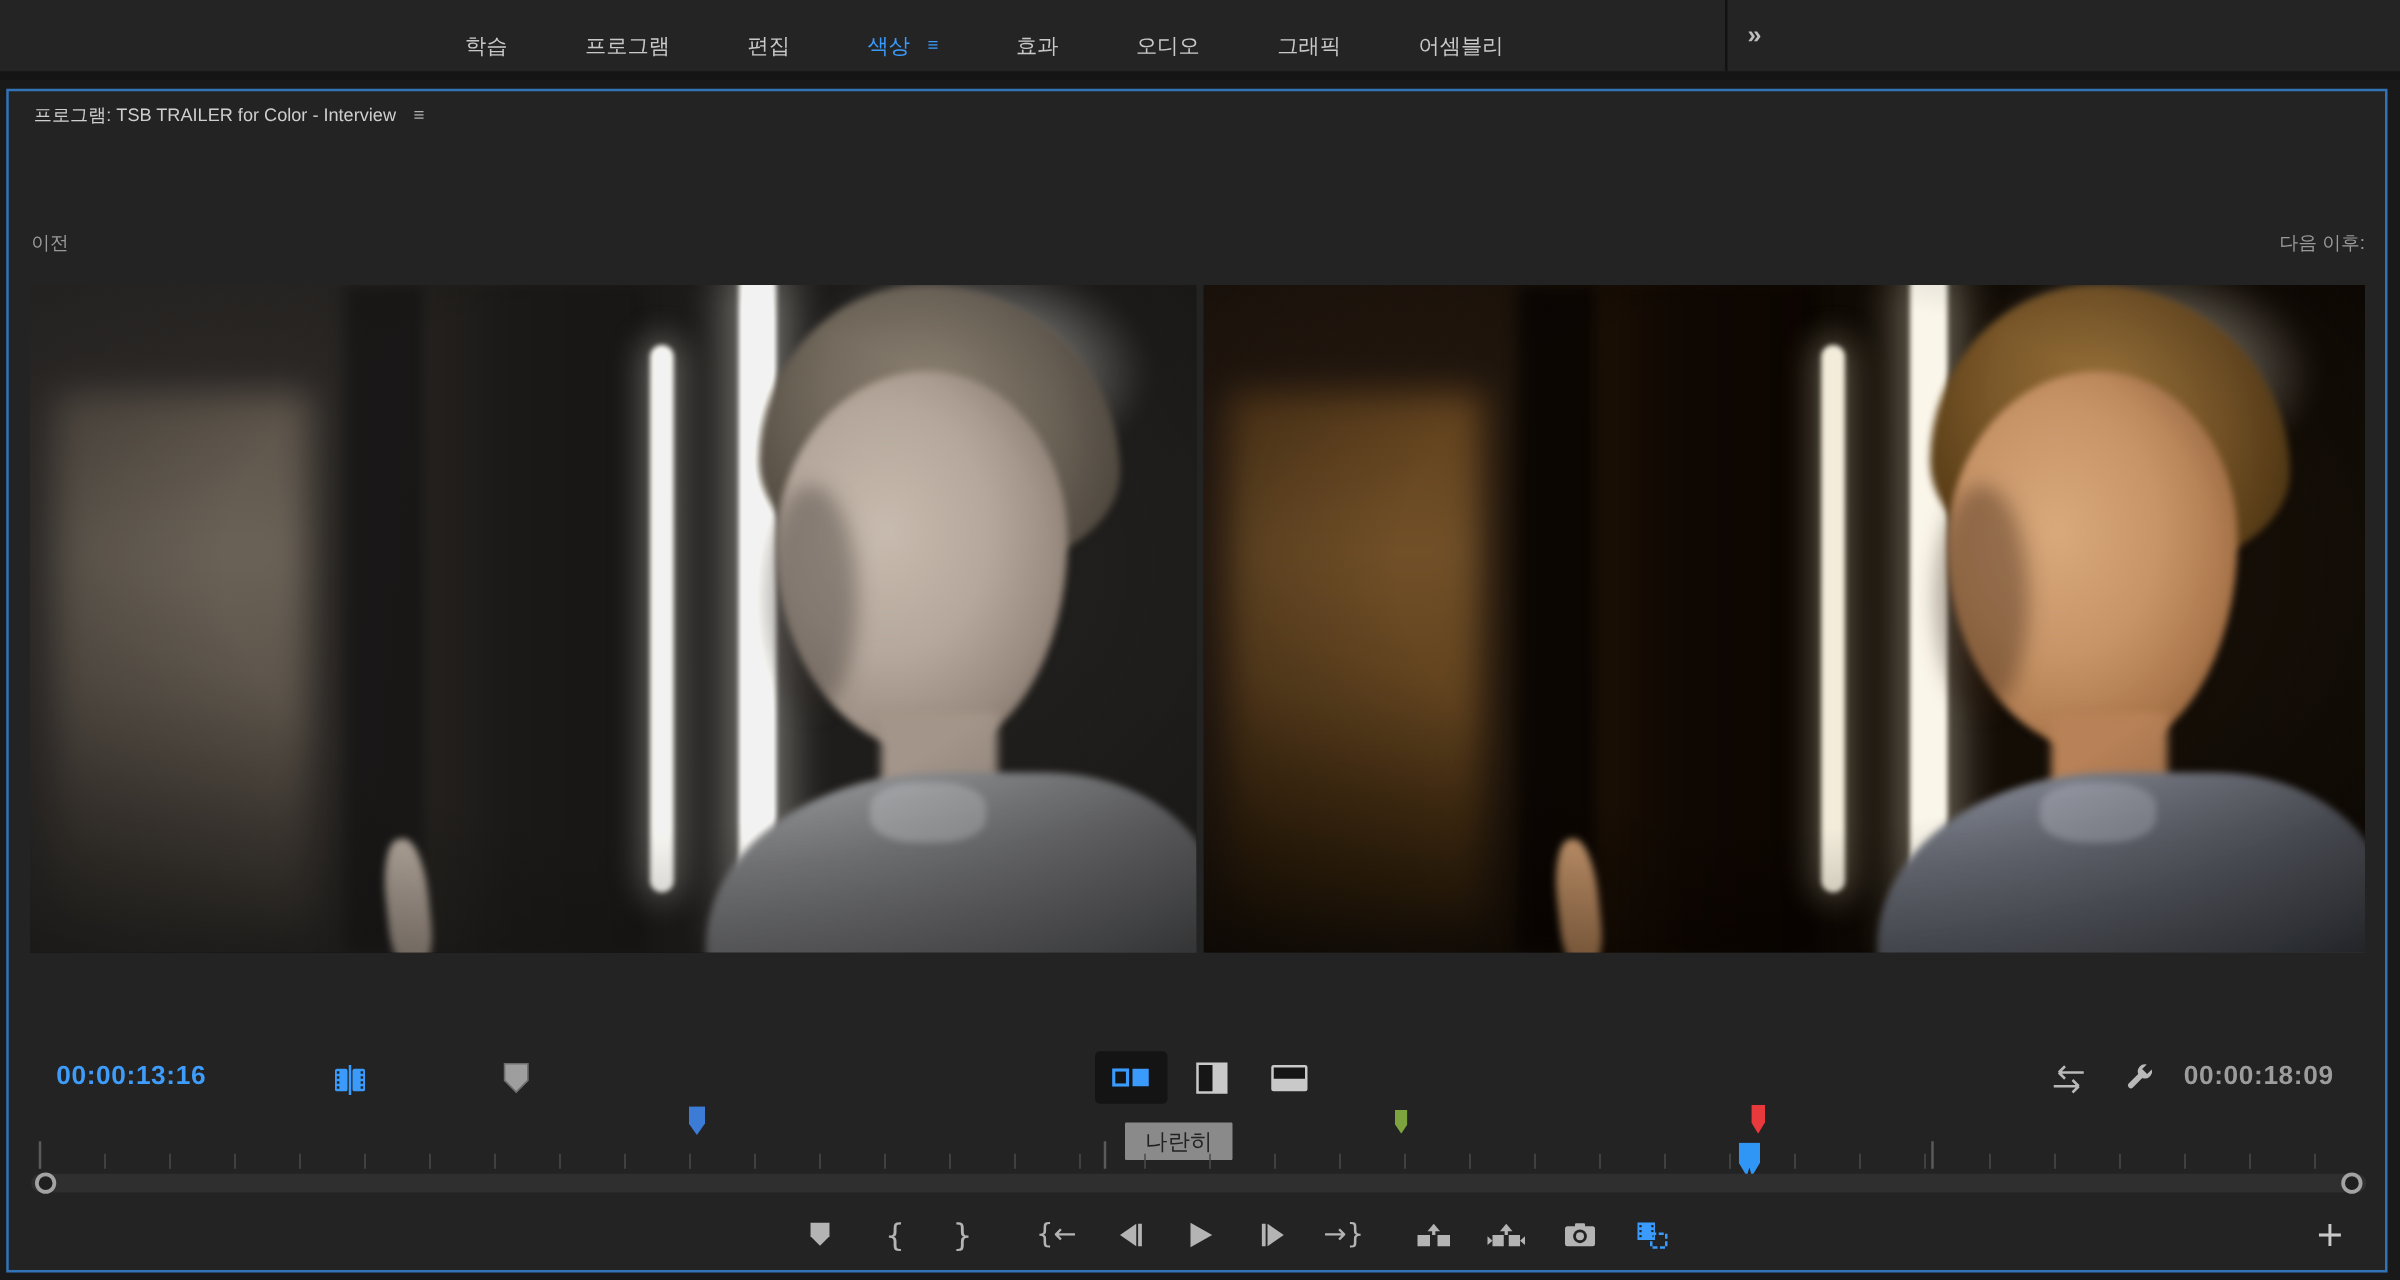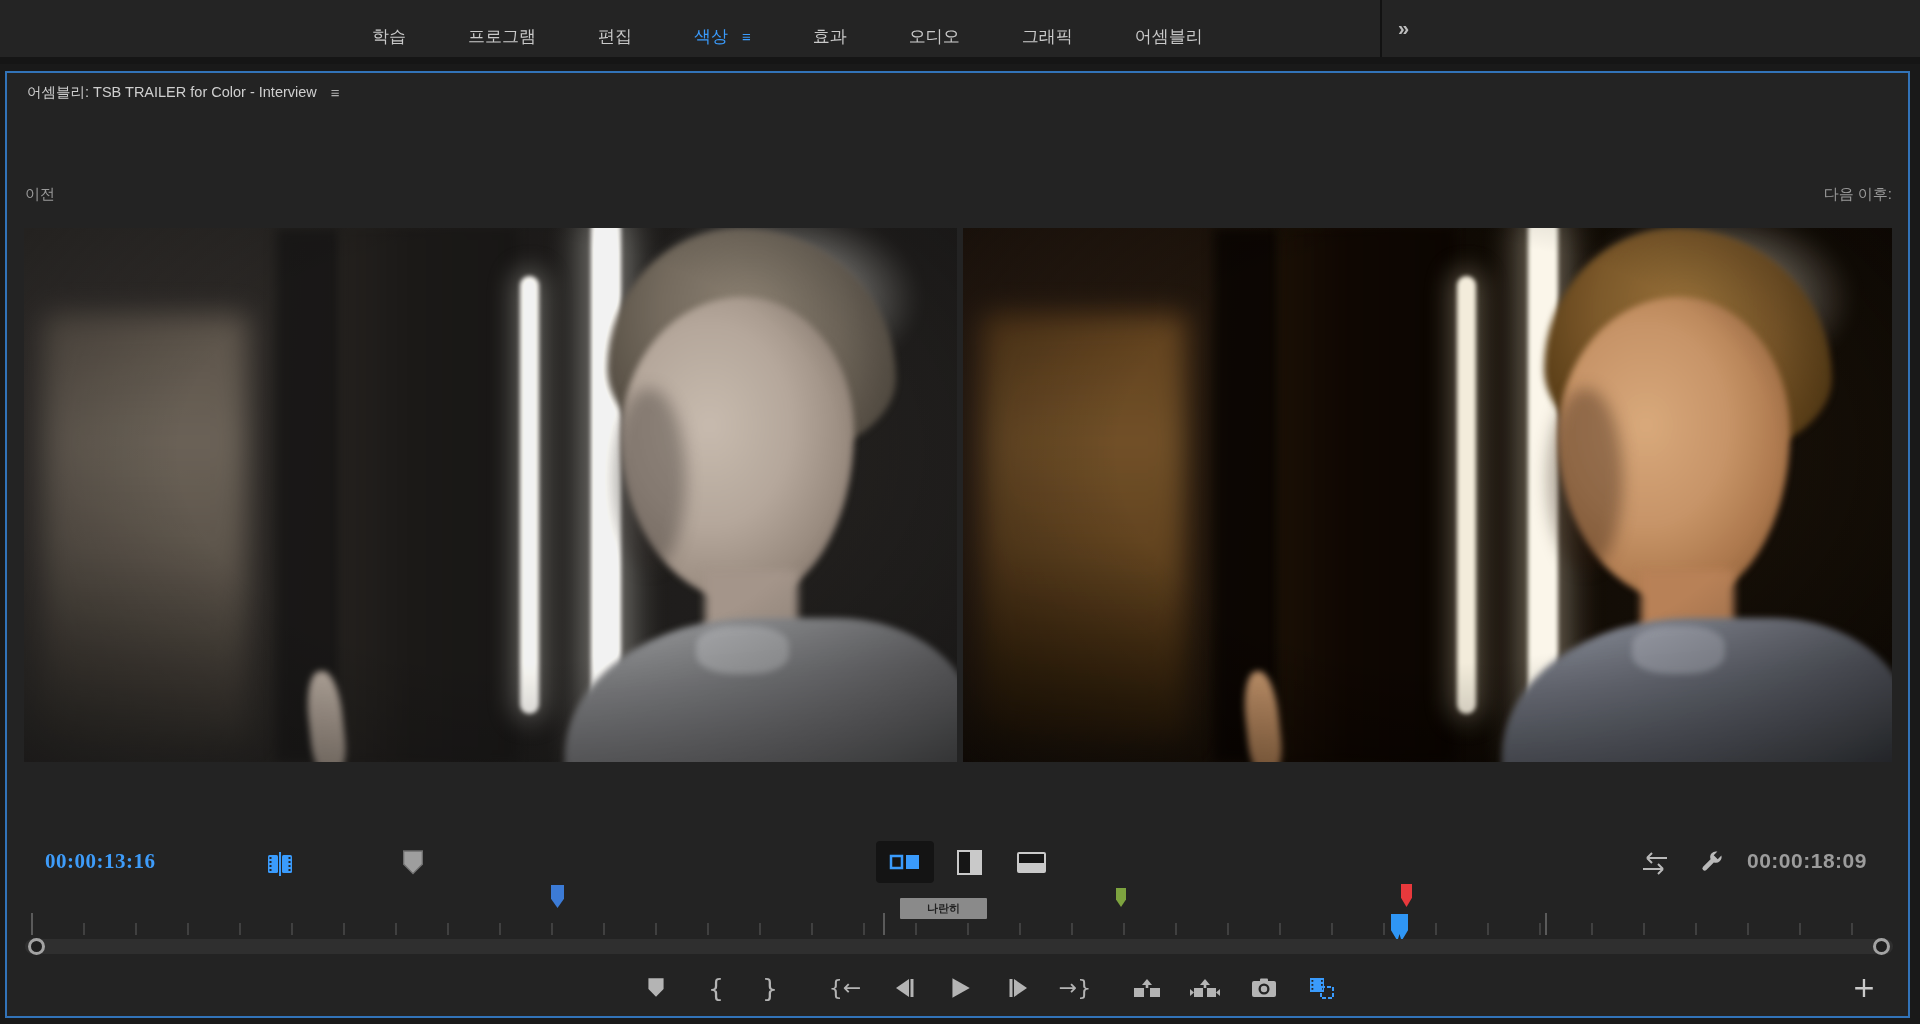--- a/index.html
+++ b/index.html
@@ -65,33 +65,33 @@
     border-radius:46% 34% 0 0 / 90% 70% 0 0; }
   .collar { left:72%; top:74.5%; width:10%; height:9%; background:#9a9da6;
     border-radius:40%; filter:blur(3px); opacity:.8; }
   .finger { left:30.5%; top:83%; width:3.6%; height:19%; transform:rotate(-6deg);
     background:linear-gradient(#c59a74,#a97e58); border-radius:45% 45% 30% 30%; filter:blur(3px); }
   .vignette { inset:0;
     background:radial-gradient(ellipse at 52% 42%,rgba(0,0,0,0) 48%,rgba(0,0,0,.45) 88%,rgba(0,0,0,.62) 100%); }
 
   
   .tc { position:absolute; top:776px; font-size:21px; font-weight:bold; letter-spacing:.5px; }
-  .tc.left { left:38px;font-family:Liberation Serif, serif; }
+  .tc.left { left:38px; }
   .tc.right { left:1740px; color:#9c9c9c; }
   .icon-btn { position:absolute; display:flex; align-items:center; justify-content:center;
     background:transparent; border:none; cursor:pointer; }
   .cmpview-btn { left:250px; top:772px; width:46px; height:38px; }
   .marker-btn-top { left:384px; top:770px; width:44px; height:40px; }
   .btn-side { left:869px; top:768px; width:58px; height:42px; background:#141414; border-radius:4px; }
   .btn-vert { left:938px; top:771px; width:48px; height:36px; }
   .btn-horz { left:1000px; top:771px; width:48px; height:36px; }
   .swap-btn { left:1628px; top:772px; width:40px; height:36px; }
   .wrench-btn { left:1684px; top:770px; width:40px; height:38px; }
-  .tooltip { position:absolute; left:893px; top:825px; padding:3px 27px; background:#8a8a8a;
-    color:#222; font-size:11px; border-radius:1px;font-weight:bold; }
+  .tooltip { position:absolute; left:893px; top:825px; padding:3px 16px; background:#8a8a8a;
+    color:#222; font-size:18px; border-radius:1px; }
 
   
   .ruler { position:absolute; left:18px; top:840px; width:1866px; height:24px; cursor:pointer; }
   .ruler .minor { position:absolute; left:6px; right:0; bottom:2px; height:12px; opacity:.75;
     background:repeating-linear-gradient(90deg,#4a4a4a 0 2px,transparent 2px 52px); }
   .ruler .major { position:absolute; bottom:2px; width:2px; height:22px; background:#5a5a5a; }
   .tl-marker { position:absolute; clip-path:polygon(0 0,100% 0,100% 60%,50% 100%,0 60%); cursor:pointer; }
   .m-blue  { top:812px; width:13px; height:23px; }
   .m-green { top:815px; width:10px; height:19px; }
   .m-red   { top:811px; width:11px; height:23px; }
@@ -142,21 +142,21 @@
         <span>어셈블리</span>
       </div>
   </div>
   <div class="divider"></div>
   <div class="chevron">»</div>
 </div>
 
 <div class="panel" style="border-color: rgb(50, 115, 184);">
 
   <div class="panel-header">
-    <span class="panel-title">어셈블리: TSB TRAILER for Color - Interview</span>
+    <span class="panel-title">프로그램: TSB TRAILER for Color - Interview</span>
     <span class="panel-menu">≡</span>
   </div>
 
   <span class="cmp-label before">이전</span>
   <span class="cmp-label after">다음 이후:</span>
 
   <div class="frame before">
     <div class="scene">
       <div class="wall"></div>
         <div class="bookshelf"></div>

